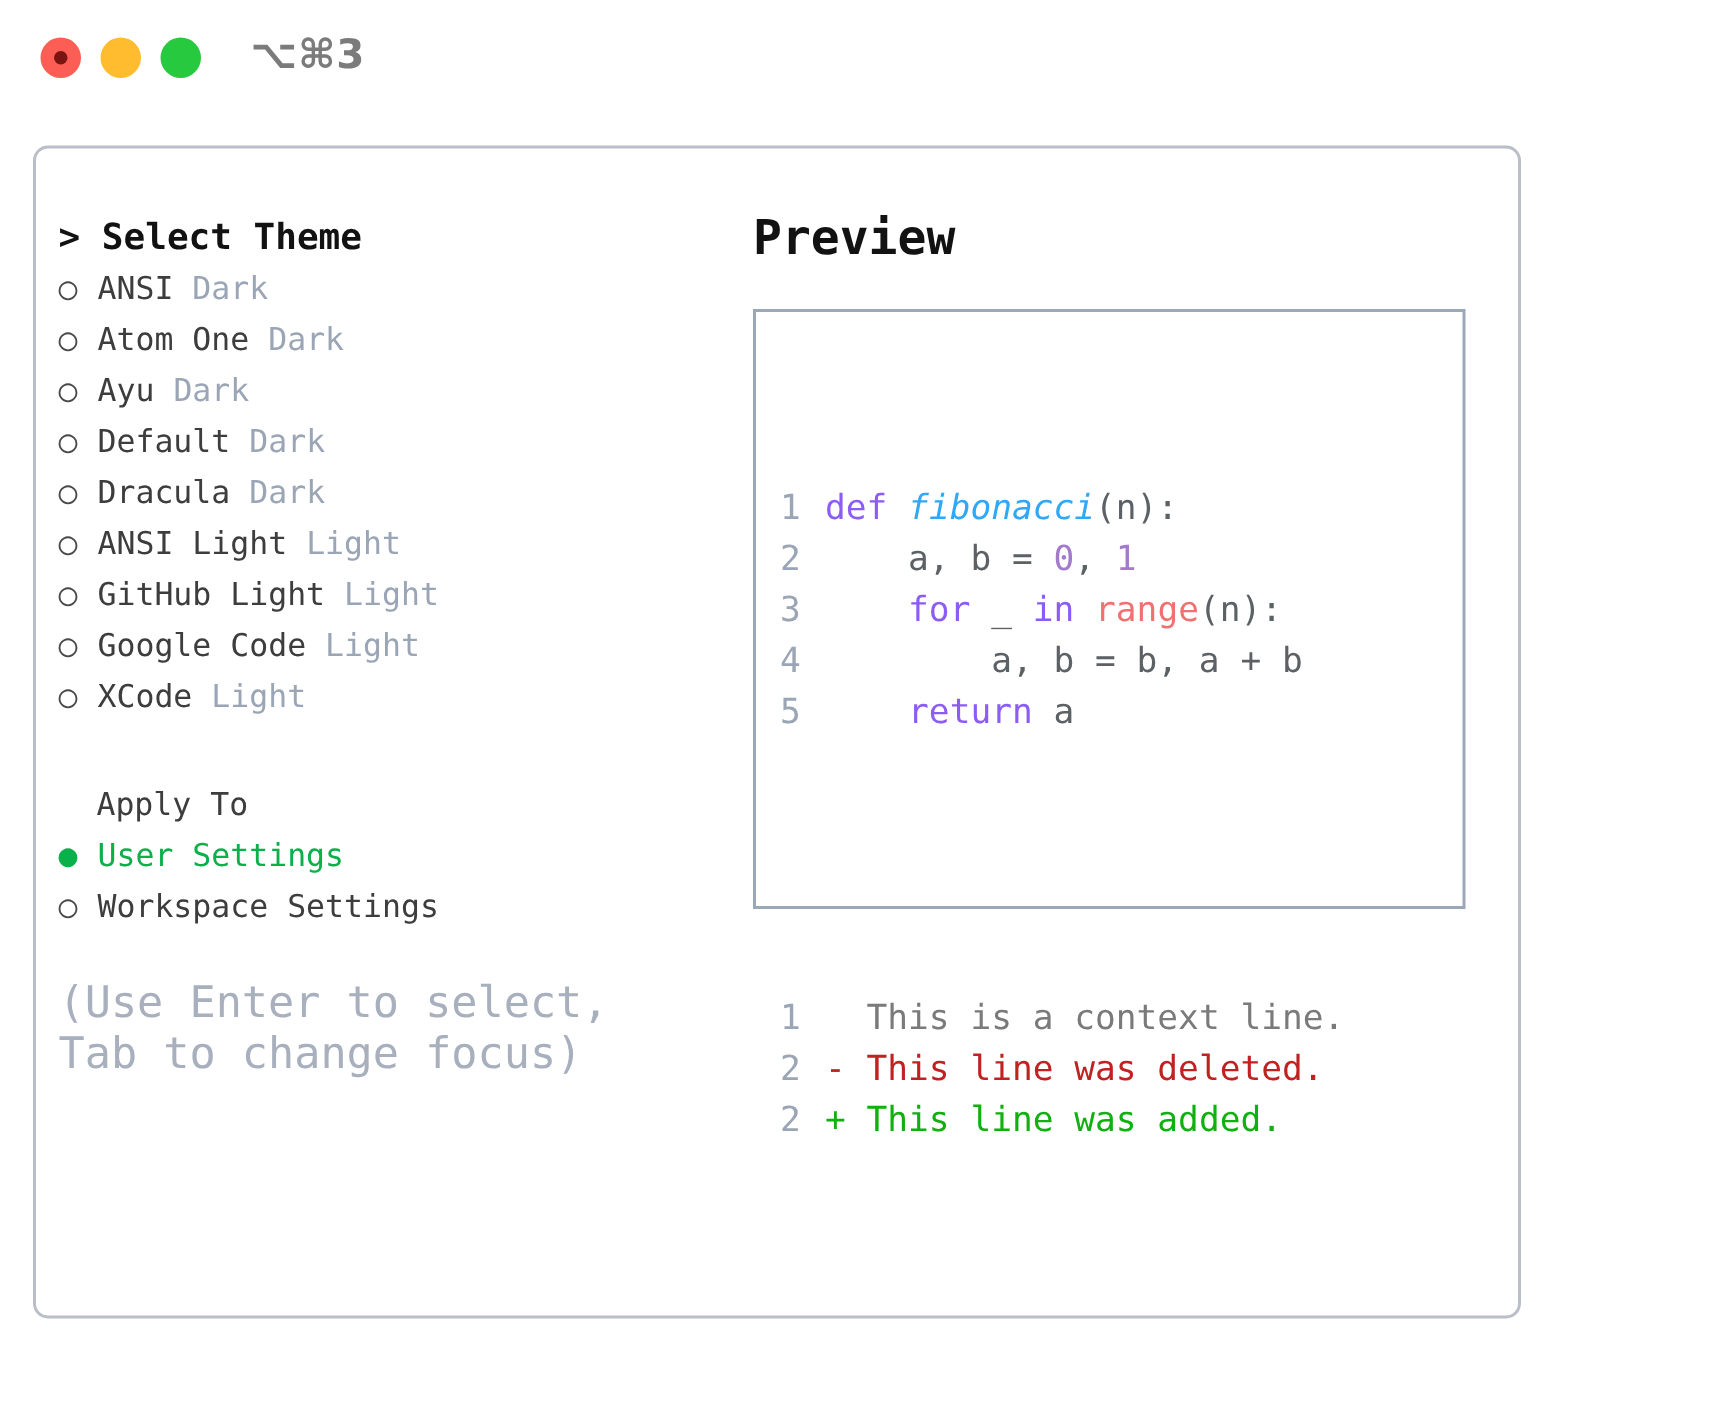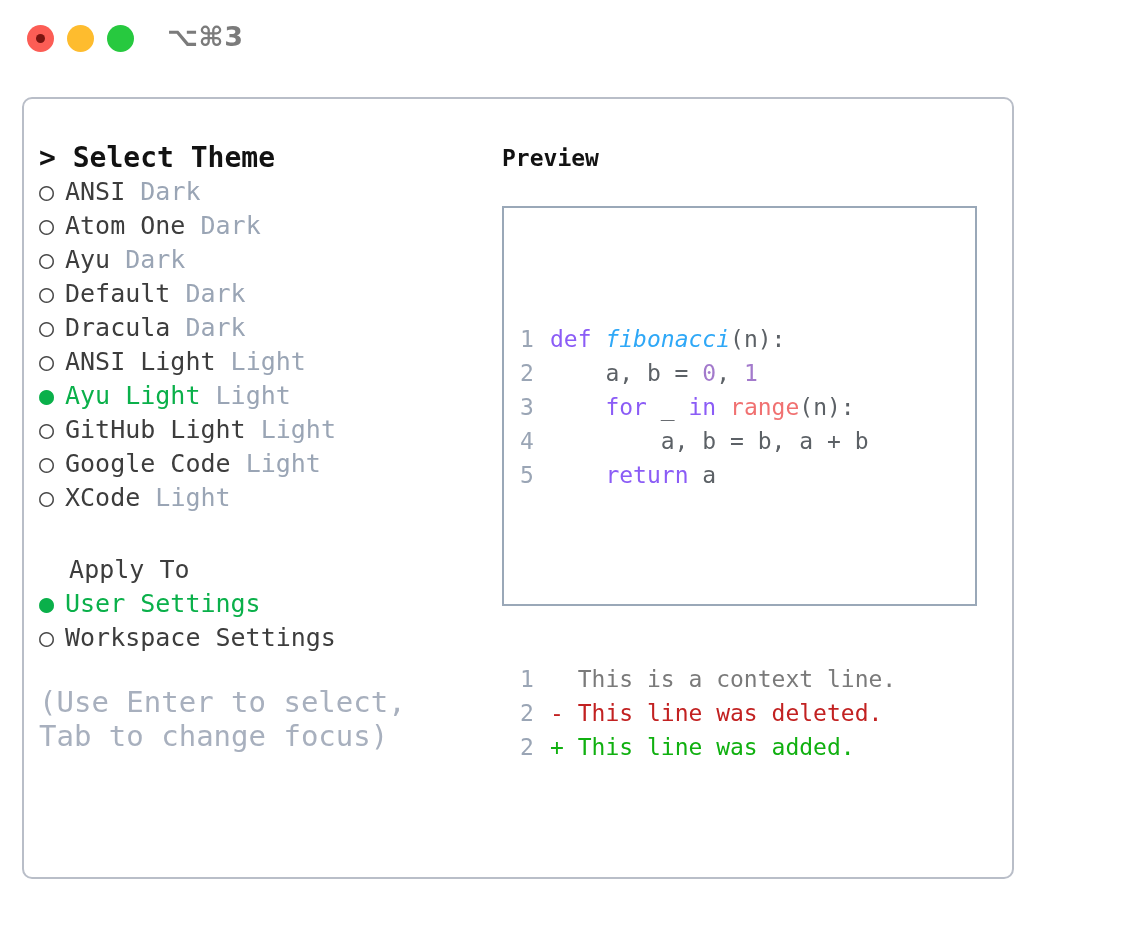--- a/index.html
+++ b/index.html
@@ -92,29 +92,29 @@
   .col-right {
     position: absolute;
     left: 478px;
     top: 42px;
     width: 500px;
   }
 
   
   .mono-line {
     font-family: "DejaVu Sans Mono", "Liberation Mono", monospace;
-    font-size: 25px;
+    font-size: 21px;
     line-height: 34px;
     white-space: pre;
     color: #3d3d3d;
   }
   .head-line {
     font-weight: 700;
     color: #121212;
-    font-size: 28px;
+    font-size: 24px;
     line-height: 34px;
   }
   .marker {
     display: inline-block;
     width: 26px;
     color: #4a4a4a;
   }
   .marker-sel { color: #0ab04a; }
   .item-sel   { color: #0ab04a; }
   .tag {
@@ -127,21 +127,21 @@
     font-family: "DejaVu Sans Mono", "Liberation Mono", monospace;
     font-size: 29px;
     line-height: 34px;
     color: #a8b0be;
     width: 400px;
   }
 
   
   .preview-title {
     font-family: "DejaVu Sans Mono", "Liberation Mono", monospace;
-    font-size: 23px;
+    font-size: 32px;
     font-weight: 700;
     color: #121212;
     line-height: 34px;
   }
   .preview-box {
     margin-top: 31px;
     width: 475px;
     height: 400px;
     border: 2px solid #9aa8b8;
     box-sizing: border-box;
@@ -194,21 +194,20 @@
 
       <div class="mono-line head-line"><span>&gt; </span><span>Select Theme</span></div>
 
       <div id="theme-list">
           <div class="mono-line"><span class="marker">○</span><span class="">ANSI</span> <span class="tag">Dark</span></div>
           <div class="mono-line"><span class="marker">○</span><span class="">Atom One</span> <span class="tag">Dark</span></div>
           <div class="mono-line"><span class="marker">○</span><span class="">Ayu</span> <span class="tag">Dark</span></div>
           <div class="mono-line"><span class="marker">○</span><span class="">Default</span> <span class="tag">Dark</span></div>
           <div class="mono-line"><span class="marker">○</span><span class="">Dracula</span> <span class="tag">Dark</span></div>
           <div class="mono-line"><span class="marker">○</span><span class="">ANSI Light</span> <span class="tag">Light</span></div>
-          <div class="mono-line"><span class="marker marker-sel">●</span><span class="item-sel">Ayu Light</span> <span class="tag">Light</span></div>
           <div class="mono-line"><span class="marker">○</span><span class="">GitHub Light</span> <span class="tag">Light</span></div>
           <div class="mono-line"><span class="marker">○</span><span class="">Google Code</span> <span class="tag">Light</span></div>
           <div class="mono-line"><span class="marker">○</span><span class="">XCode</span> <span class="tag">Light</span></div>
         </div>
 
       <div class="section-gap"></div>
 
       <div class="mono-line"><span>  </span><span>Apply To</span></div>
 
       <div id="apply-list">

